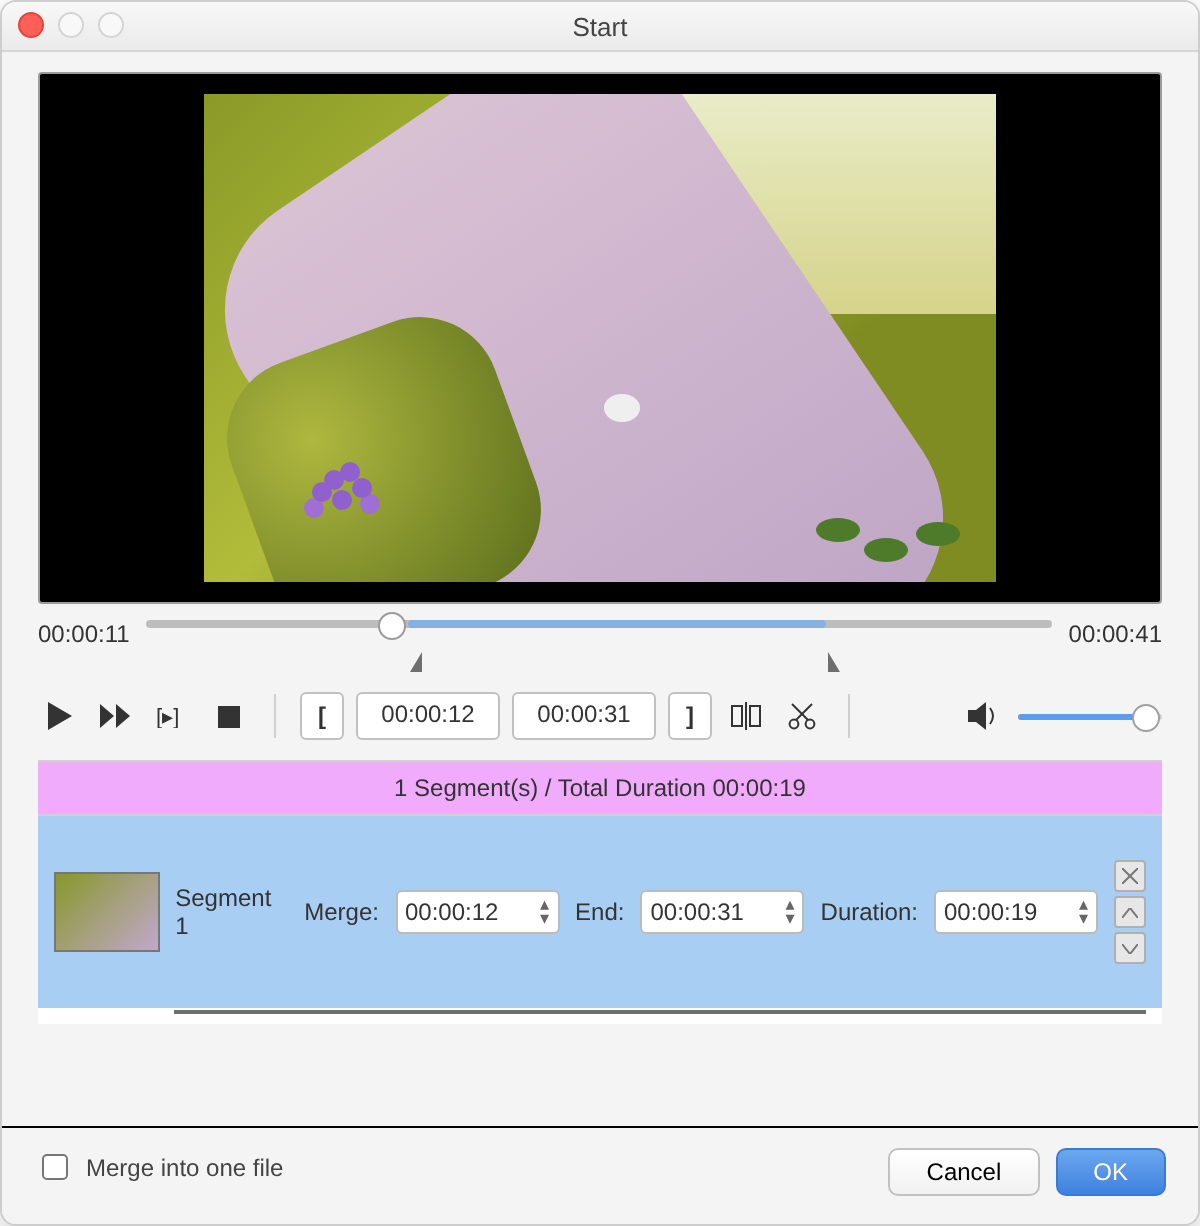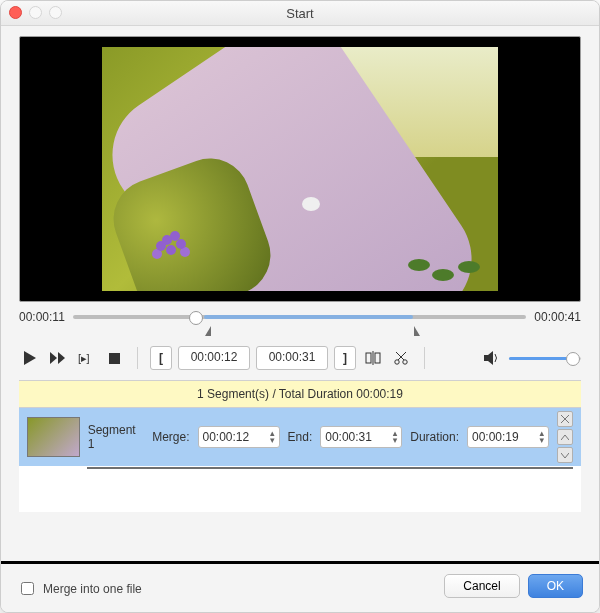--- a/index.html
+++ b/index.html
@@ -14,50 +14,50 @@
   .video-frame{background:#000;height:264px;border:1px solid #9c9c9c;border-radius:2px;display:flex;align-items:center;justify-content:center}
   .video-inner{width:396px;height:244px;position:relative;overflow:hidden}
   .scene{position:absolute;inset:0;}
   .scene .sky{position:absolute;right:0;top:0;width:160px;height:110px;background:linear-gradient(#e9ecc8,#d6d38a)}
   .scene .grass1{position:absolute;left:0;bottom:0;width:100%;height:100%;background:linear-gradient(135deg,#8a9a27 0%,#b1bc3a 40%,#7f8c21 70%)}
   .scene .river{position:absolute;left:60px;top:-10px;width:260px;height:340px;background:linear-gradient(#d9c1d4,#bfa6c6);transform:rotate(-34deg);border-radius:60px}
   .scene .bank{position:absolute;left:20px;top:120px;width:140px;height:140px;background:radial-gradient(at 30% 30%,#aeb83f,#5a6c1b);border-radius:40px;transform:rotate(-20deg)}
   .scene .flowers{position:absolute;left:60px;top:188px;width:10px;height:10px;background:#9160cf;border-radius:50%;box-shadow:8px -4px 0 #9160cf,14px 4px 0 #9160cf,-6px 6px 0 #9160cf,4px 10px 0 #9160cf,18px 12px 0 #a06fd6,-10px 14px 0 #a06fd6}
   .scene .lily{position:absolute;right:18px;bottom:18px;width:22px;height:12px;background:#4d7b2a;border-radius:50%;box-shadow:-26px 8px 0 #4d7b2a,-50px -2px 0 #4d7b2a}
   .scene .rock{position:absolute;left:200px;top:150px;width:18px;height:14px;background:#efefef;border-radius:50%}
-  .timebar{display:flex;align-items:center;margin-top:8px;gap:8px}
+  .timebar{display:flex;margin-top:8px;gap:8px}
   .time{font-size:12px;color:#333}
   .track{flex:1;height:4px;background:#bdbdbd;border-radius:2px;position:relative}
   .track .sel{position:absolute;top:0;height:100%;background:#86b1e2;border-radius:2px}
   .playhead{position:absolute;top:-4px;width:12px;height:12px;background:#fff;border:1px solid #9a9a9a;border-radius:50%;margin-left:-6px}
   .markers{height:16px;position:relative;margin:0 54px}
   .mark{position:absolute;top:2px;width:0;height:0;border-left:6px solid transparent;border-right:0 solid transparent;border-bottom:10px solid #6f6f6f}
   .mark.end{border-left:0;border-right:6px solid transparent}
   .toolbar{display:flex;align-items:center;padding:6px 0 10px 0;gap:6px;border-bottom:1px solid #d0d0d0}
   .sep{width:1px;height:22px;background:#cfcfcf;margin:0 6px}
   .ibtn{width:22px;height:22px;display:flex;align-items:center;justify-content:center;color:#3a3a3a;border:none;background:none;padding:0}
   .ibtn svg{display:block}
   .timefield{border:1px solid #c0c0c0;border-radius:3px;height:22px;padding:0 6px;font-size:12px;background:#fff;min-width:58px;text-align:center;line-height:20px}
   .bracket{border:1px solid #c0c0c0;border-radius:3px;width:20px;height:22px;display:flex;align-items:center;justify-content:center;background:#fff;font-weight:700}
   .spacer{flex:1}
   .vol{display:flex;align-items:center;gap:6px}
   .vtrack{width:72px;height:3px;background:#cfcfcf;position:relative;border-radius:2px}
   .vtrack .fill{position:absolute;height:100%;background:#5c9ded;border-radius:2px}
   .vhandle{position:absolute;top:-5px;width:12px;height:12px;background:#fff;border:1px solid #a0a0a0;border-radius:50%;margin-left:-6px}
-  .seginfo{text-align:center;padding:6px 0;border-bottom:1px solid #d0d0d0;font-size:12px;color:#333;background:#fef9c3}
+  .seginfo{text-align:center;padding:6px 0;border-bottom:1px solid #d0d0d0;font-size:12px;color:#333;background:#f0abfc}
   .seglist{height:104px;background:#fff;overflow:auto}
-  .segrow{display:flex;align-items:center;padding:3px 8px;gap:8px;background:#a9cef4}
+  .segrow{display:flex;align-items:center;padding:22px 8px;gap:8px;background:#a9cef4}
   .segrow .thumb{width:52px;height:38px;border:1px solid #777;background:linear-gradient(135deg,#88982a,#c1a8cc)}
   .segrow .lbl{font-size:12px}
   .segrow .spin{border:1px solid #bbb;border-radius:3px;background:#fff;height:20px;font-size:12px;width:74px;display:inline-flex;align-items:center;padding:0 4px;justify-content:space-between}
   .spin .arr{font-size:9px;line-height:7px;color:#666}
   .rightcol{display:flex;flex-direction:column;gap:2px;margin-left:auto;color:#7a7a7a}
   .rightcol div{width:14px;height:14px;border:1px solid #b0b0b0;border-radius:2px;background:#e7e7e7;display:flex;align-items:center;justify-content:center}
   .segprogress{height:2px;background:#6f6f6f;margin:1px 8px 0 68px}
-  .footer{position:absolute;left:0;right:0;bottom:0;padding:10px 16px 14px 16px;display:flex;align-items:flex-end;background:#f4f4f4;border-top:3px solid #000000}
+  .footer{position:absolute;left:0;right:0;bottom:0;padding:10px 16px 14px 16px;display:flex;align-items:flex-start;background:#f4f4f4;border-top:1px solid #000000}
   .check{display:flex;align-items:center;gap:6px;font-size:12px;color:#444}
   .check input{width:13px;height:13px}
   .btn{height:24px;padding:0 18px;font-size:12px;border-radius:5px;border:1px solid #c1c1c1;background:linear-gradient(#fff,#f1f1f1);margin-left:8px}
   .btn.primary{border:1px solid #3b7bd6;background:linear-gradient(#6ca7ef,#3e82df);color:#fff}
 </style>
 </head>
 <body>
 
 <div class="window">
 

